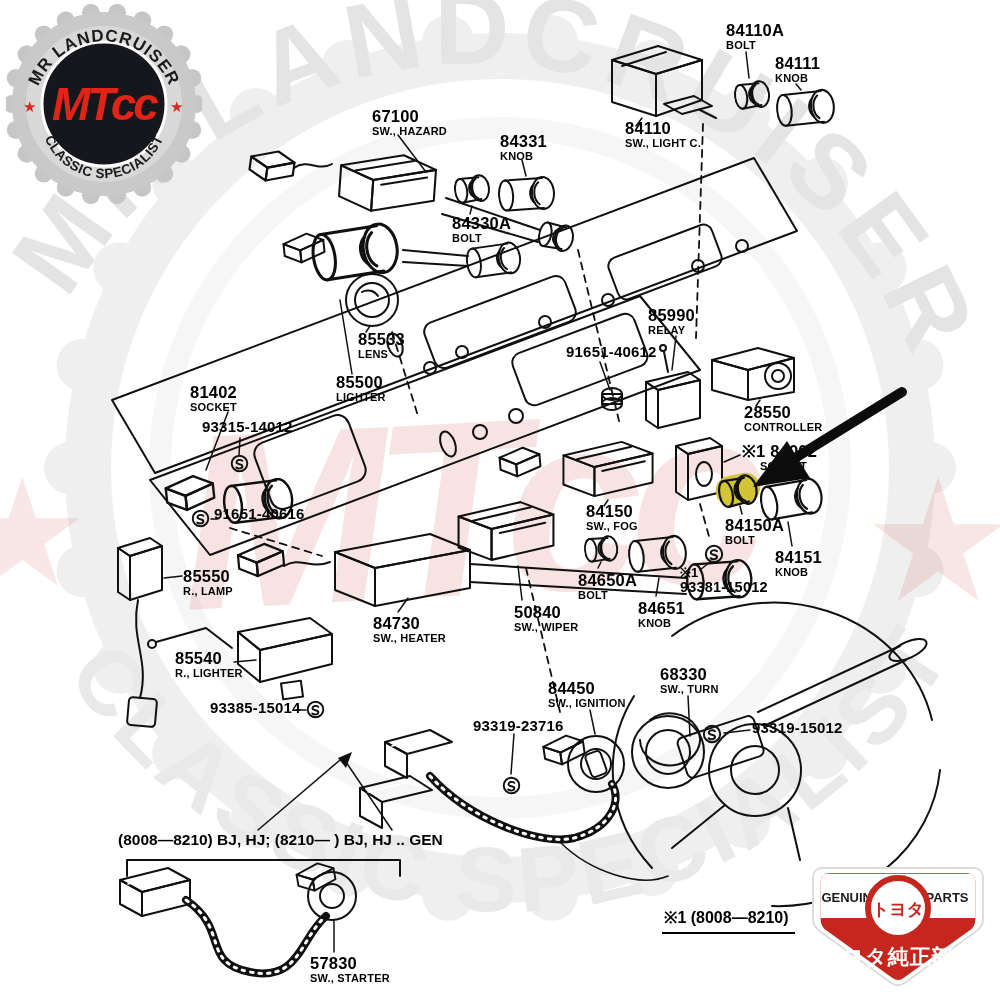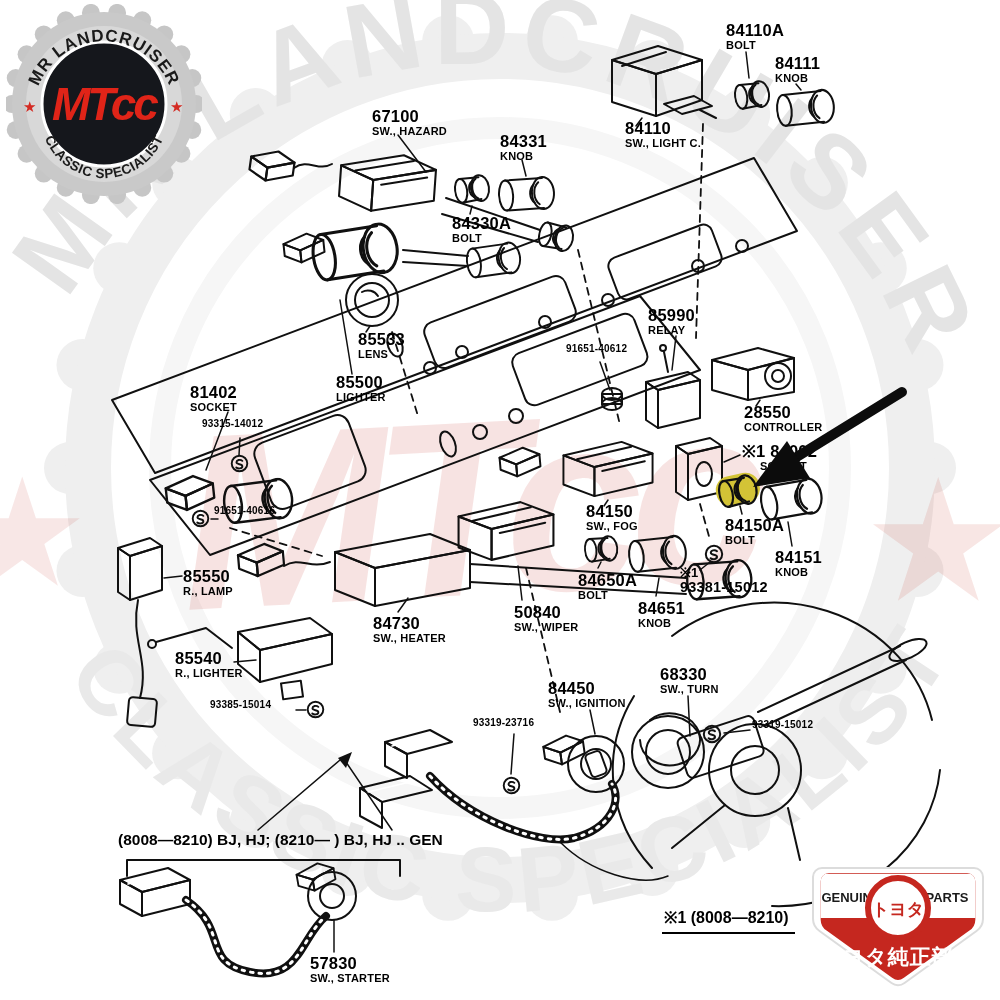--- a/index.html
+++ b/index.html
@@ -19,21 +19,21 @@
   #diag .dash{stroke-dasharray:7 6;stroke-width:1.8;}
   #diag .dk{fill:#161616;stroke:#161616;}
   #diag .wht{stroke:#ffffff;stroke-width:1.6;}
   #diag .yl{fill:#d3c336;stroke:none;}
   #diag .cable{stroke-width:8;}
   #diag .cable-rib{stroke:#fff;stroke-width:3;stroke-dasharray:2.5 6;}
   
   .plabel{position:absolute;color:#000;line-height:1.0;white-space:nowrap;}
   .pnum{display:block;font-size:16.5px;font-weight:bold;letter-spacing:.2px;}
   .pname{display:block;font-size:11px;font-weight:bold;margin-top:1px;letter-spacing:.2px;}
-  .plabel.small .pnum{font-size:10px;}
+  .plabel.small .pnum{font-size:15px;}
   .plabel.ref .pnum{font-size:13px;}
   .plabel.ref .pname{font-size:14.5px;}
   .plabel.indent .pname{margin-left:18px;}
   #variant-note{position:absolute;left:118px;top:831px;font-size:15.5px;font-weight:bold;z-index:2;}
   #footnote{position:absolute;left:662px;top:894px;font-size:16px;font-weight:bold;
             border-bottom:2.5px solid #000;padding:0 6px 4px 2px;z-index:2;margin-top:12px;}
 </style>
 </head>
 <body>
 

